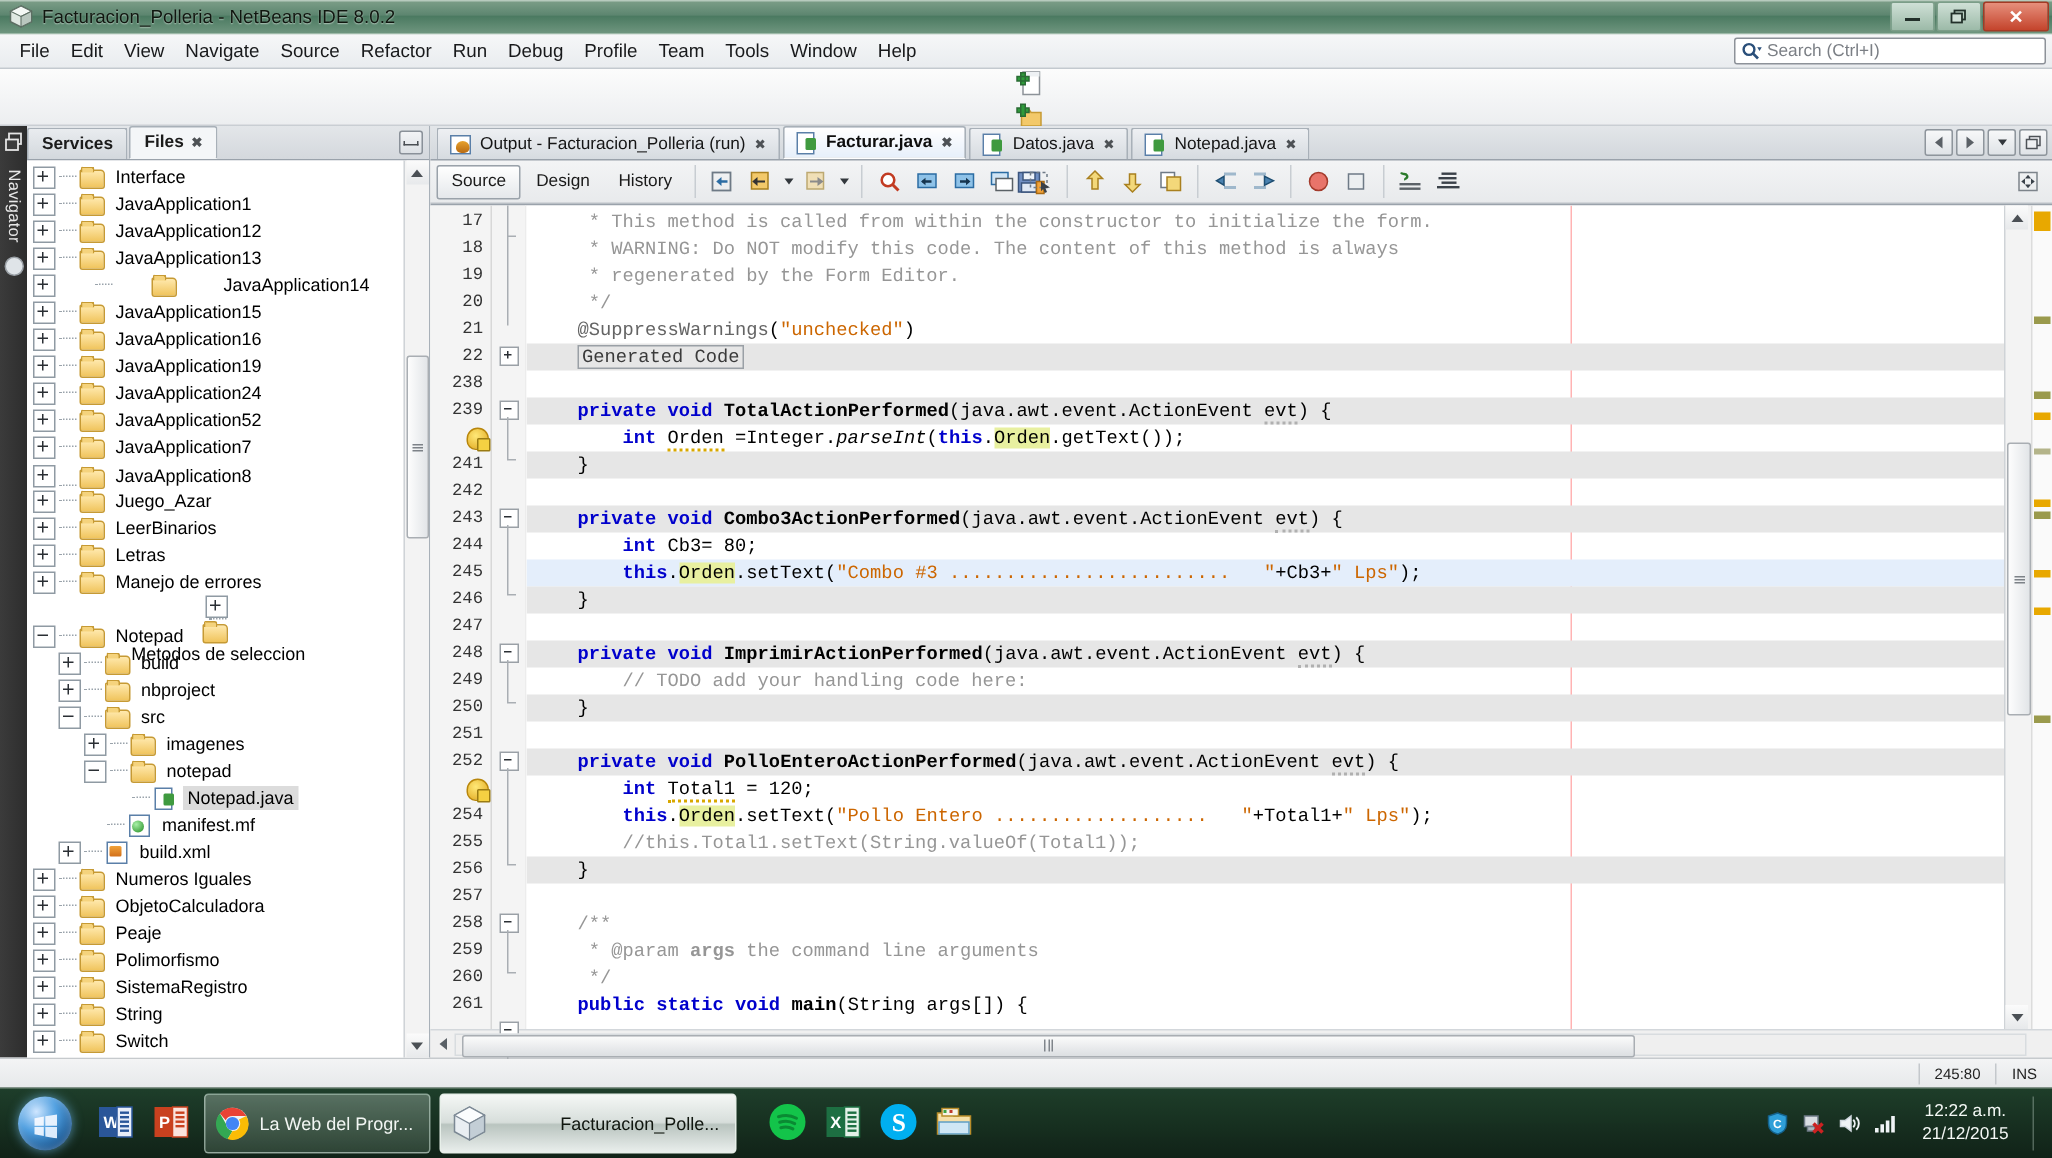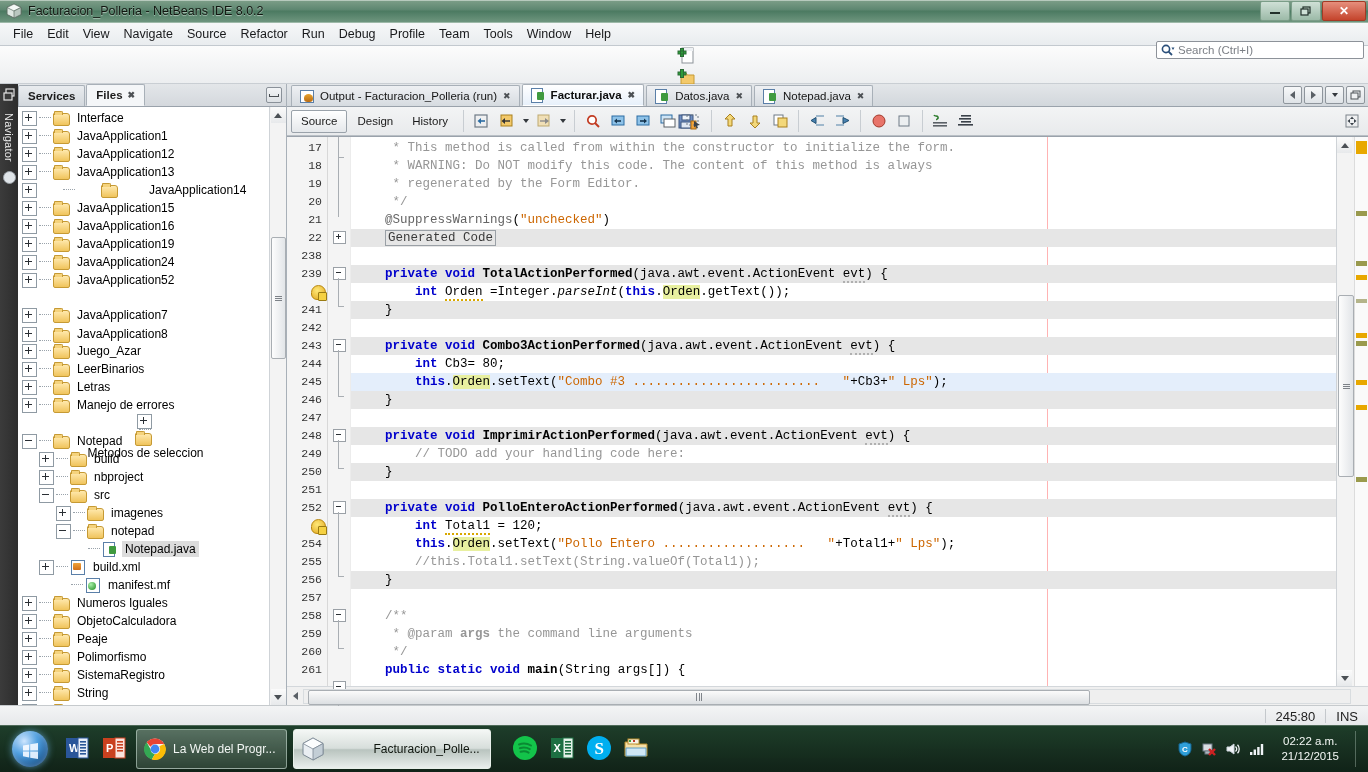--- a/index.html
+++ b/index.html
@@ -54,21 +54,21 @@
   
   #menubar{
     height:22px;background:linear-gradient(to bottom,#f6f7f8,#e9ecef);
     border-bottom:1px solid #c3c9cf;
     display:flex;align-items:center;padding-left:6px;position:relative;
   }
   #menubar .mi{padding:2px 7px;color:#18191b;font-size:12.5px;cursor:default;}
   #searchbox{
     position:absolute;right:4px;top:2px;width:208px;height:18px;
     background:#fff;border:1px solid #8d9299;border-radius:2px;
-    display:flex;align-items:center;padding-left:3px;box-sizing:border-box;margin-top:16px;
+    display:flex;align-items:center;padding-left:3px;box-sizing:border-box;
   }
   #searchbox .sicon{width:15px;height:14px;position:relative;flex:none;margin-right:3px;}
   #searchbox .sph{color:#7b7f85;font-size:11.5px;}
   
   #toolbar{
     height:37px;background:linear-gradient(to bottom,#fcfcfc,#eceef0);
     border-bottom:1px solid #c9ced3;
     display:flex;align-items:center;padding-left:6px;gap:2px;flex-direction:column;
   }
   .tbsep{width:1px;height:22px;background:#c8cdd2;margin:0 5px;}
@@ -292,21 +292,21 @@
     position:absolute;left:4px;top:0px;width:780px;height:13px;
     background:linear-gradient(to bottom,#fbfbfb,#dcdfe2);border:1px solid #a9aeb3;border-radius:2px;
     display:flex;align-items:center;justify-content:center;
   }
   .grip3v{width:6px;height:8px;display:flex;justify-content:space-between;}
   .grip3v i{display:block;width:1px;height:8px;background:#80858b;}
   
   #statusbar{
     height:20px;background:linear-gradient(to bottom,#f3f4f5,#e6e8ea);
     border-top:1px solid #c6cacd;display:flex;align-items:center;
-    font-size:13px;color:#222;
+    font-size:10px;color:#222;
   }
   #statusbar .sp{flex:1;}
   #statusbar .cell{padding:0 10px;border-left:1px solid #c4c8cc;height:14px;display:flex;align-items:center;}
   
   #taskbar{
     position:absolute;left:0;bottom:0;width:1368px;height:46px;
     background:linear-gradient(to bottom,rgba(30,62,42,.96),rgba(16,34,23,.98));
     border-top:1px solid rgba(150,190,165,.45);
     display:flex;align-items:center;
   }
@@ -586,21 +586,21 @@
               <span class="dots"></span>
               <span class="folder"></span>
               <span class="tlabel">JavaApplication24</span>
             </div>
             <div class="trow" style="padding-left: 4px;">
               <span class="tog has plus"></span>
               <span class="dots"></span>
               <span class="folder"></span>
               <span class="tlabel">JavaApplication52</span>
             </div>
-            <div class="trow" style="padding-left: 4px; margin-top: 17px;">
+            <div class="trow" style="padding-left: 4px;">
               <span class="tog has plus"></span>
               <span class="dots"></span>
               <span class="folder"></span>
               <span class="tlabel">JavaApplication7</span>
             </div>
             <div class="trow" style="padding-left: 4px; align-items: flex-end;">
               <span class="tog has plus"></span>
               <span class="dots"></span>
               <span class="folder"></span>
               <span class="tlabel">JavaApplication8</span>
@@ -670,31 +670,31 @@
               <span class="dots"></span>
               <span class="folder"></span>
               <span class="tlabel">notepad</span>
             </div>
             <div class="trow sel" style="padding-left: 55px;">
               <span class="tog"></span>
               <span class="dots"></span>
               <span class="jfile"></span>
               <span class="tlabel">Notepad.java</span>
             </div>
+            <div class="trow" style="padding-left: 38px;">
+              <span class="tog"></span>
+              <span class="dots"></span>
+              <span class="mfile"></span>
+              <span class="tlabel">manifest.mf</span>
+            </div>
             <div class="trow" style="padding-left: 21px;">
               <span class="tog has plus"></span>
               <span class="dots"></span>
               <span class="xfile"></span>
               <span class="tlabel">build.xml</span>
-            </div>
-            <div class="trow" style="padding-left: 38px;">
-              <span class="tog"></span>
-              <span class="dots"></span>
-              <span class="mfile"></span>
-              <span class="tlabel">manifest.mf</span>
             </div>
             <div class="trow" style="padding-left: 4px;">
               <span class="tog has plus"></span>
               <span class="dots"></span>
               <span class="folder"></span>
               <span class="tlabel">Numeros Iguales</span>
             </div>
             <div class="trow" style="padding-left: 4px;">
               <span class="tog has plus"></span>
               <span class="dots"></span>
@@ -1248,18 +1248,18 @@
       <svg width="16" height="16" viewBox="0 0 16 16">
         <g fill="#f0f4f7">
           <rect x="1" y="11" width="2.4" height="3"></rect>
           <rect x="4.6" y="8.5" width="2.4" height="5.5"></rect>
           <rect x="8.2" y="6" width="2.4" height="8"></rect>
           <rect x="11.8" y="3" width="2.4" height="11"></rect>
         </g>
       </svg>
     </span>
     <div id="clock">
-      <div>02:22 a.m.</div>
+      <div>12:22 a.m.</div>
       <div>21/12/2015</div>
     </div>
     <span style="width:6px;height:36px;border-left:1px solid rgba(200,220,208,.35);"></span>
   </div>
 </div>
 
 </body></html>

